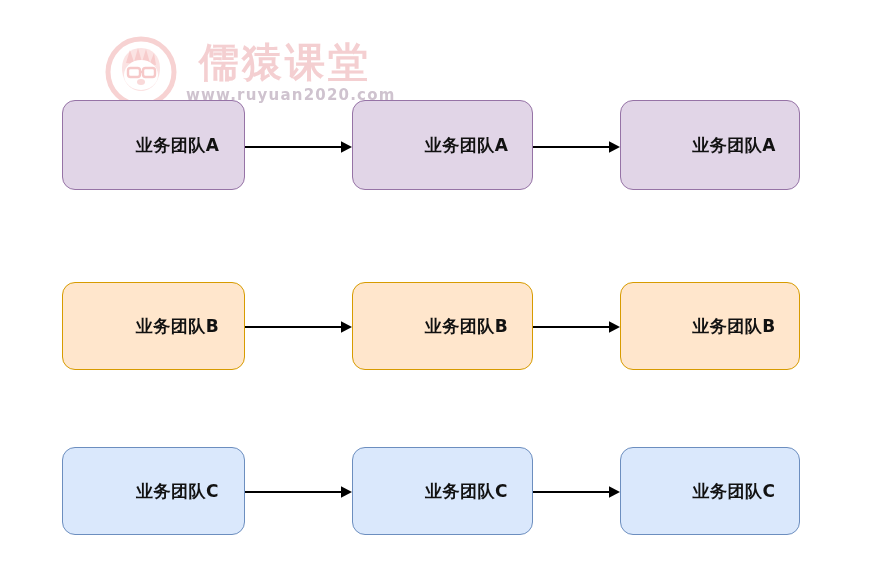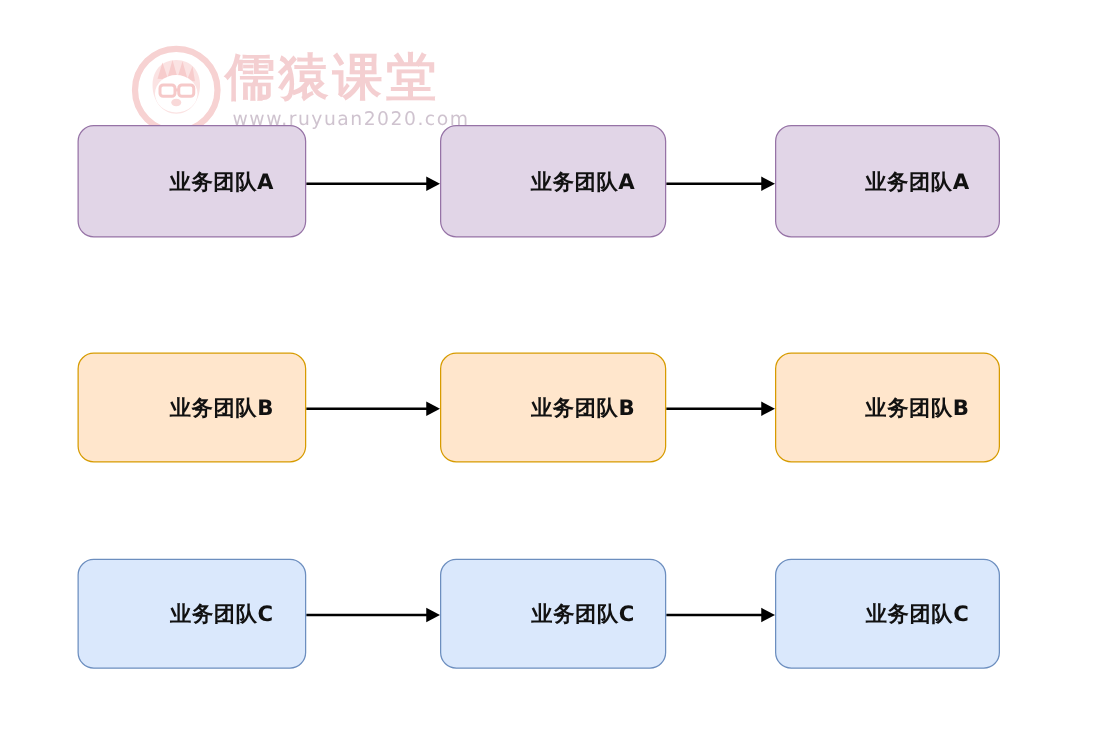--- a/index.html
+++ b/index.html
@@ -33,39 +33,40 @@
   }
   .brand-logo {
     position: absolute;
     left: 0;
     top: 2px;
     width: 74px;
     height: 74px;
   }
   .brand-name {
     position: absolute;
-    left: 76px;
+    left: 95px;
     top: 4px;
     font-size: 40px;
     font-weight: 700;
     color: #f4cfd1;
     letter-spacing: 3px;
     line-height: 50px;
     white-space: nowrap;
     font-family: "DejaVu Sans", "Liberation Sans", sans-serif;
   }
   .brand-url {
     position: absolute;
     left: 82px;
     top: 53px;
     font-size: 15px;
     color: #cfc3cf;
     letter-spacing: 1.2px;
     white-space: nowrap;
     font-family: "DejaVu Sans", "Liberation Sans", sans-serif;
+    font-weight: bold;
   }
 
   
   .credit-watermark {
     position: absolute;
     right: 12px;
     bottom: 10px;
     font-size: 15px;
     color: #b8b8b8;
     letter-spacing: 0.5px;

